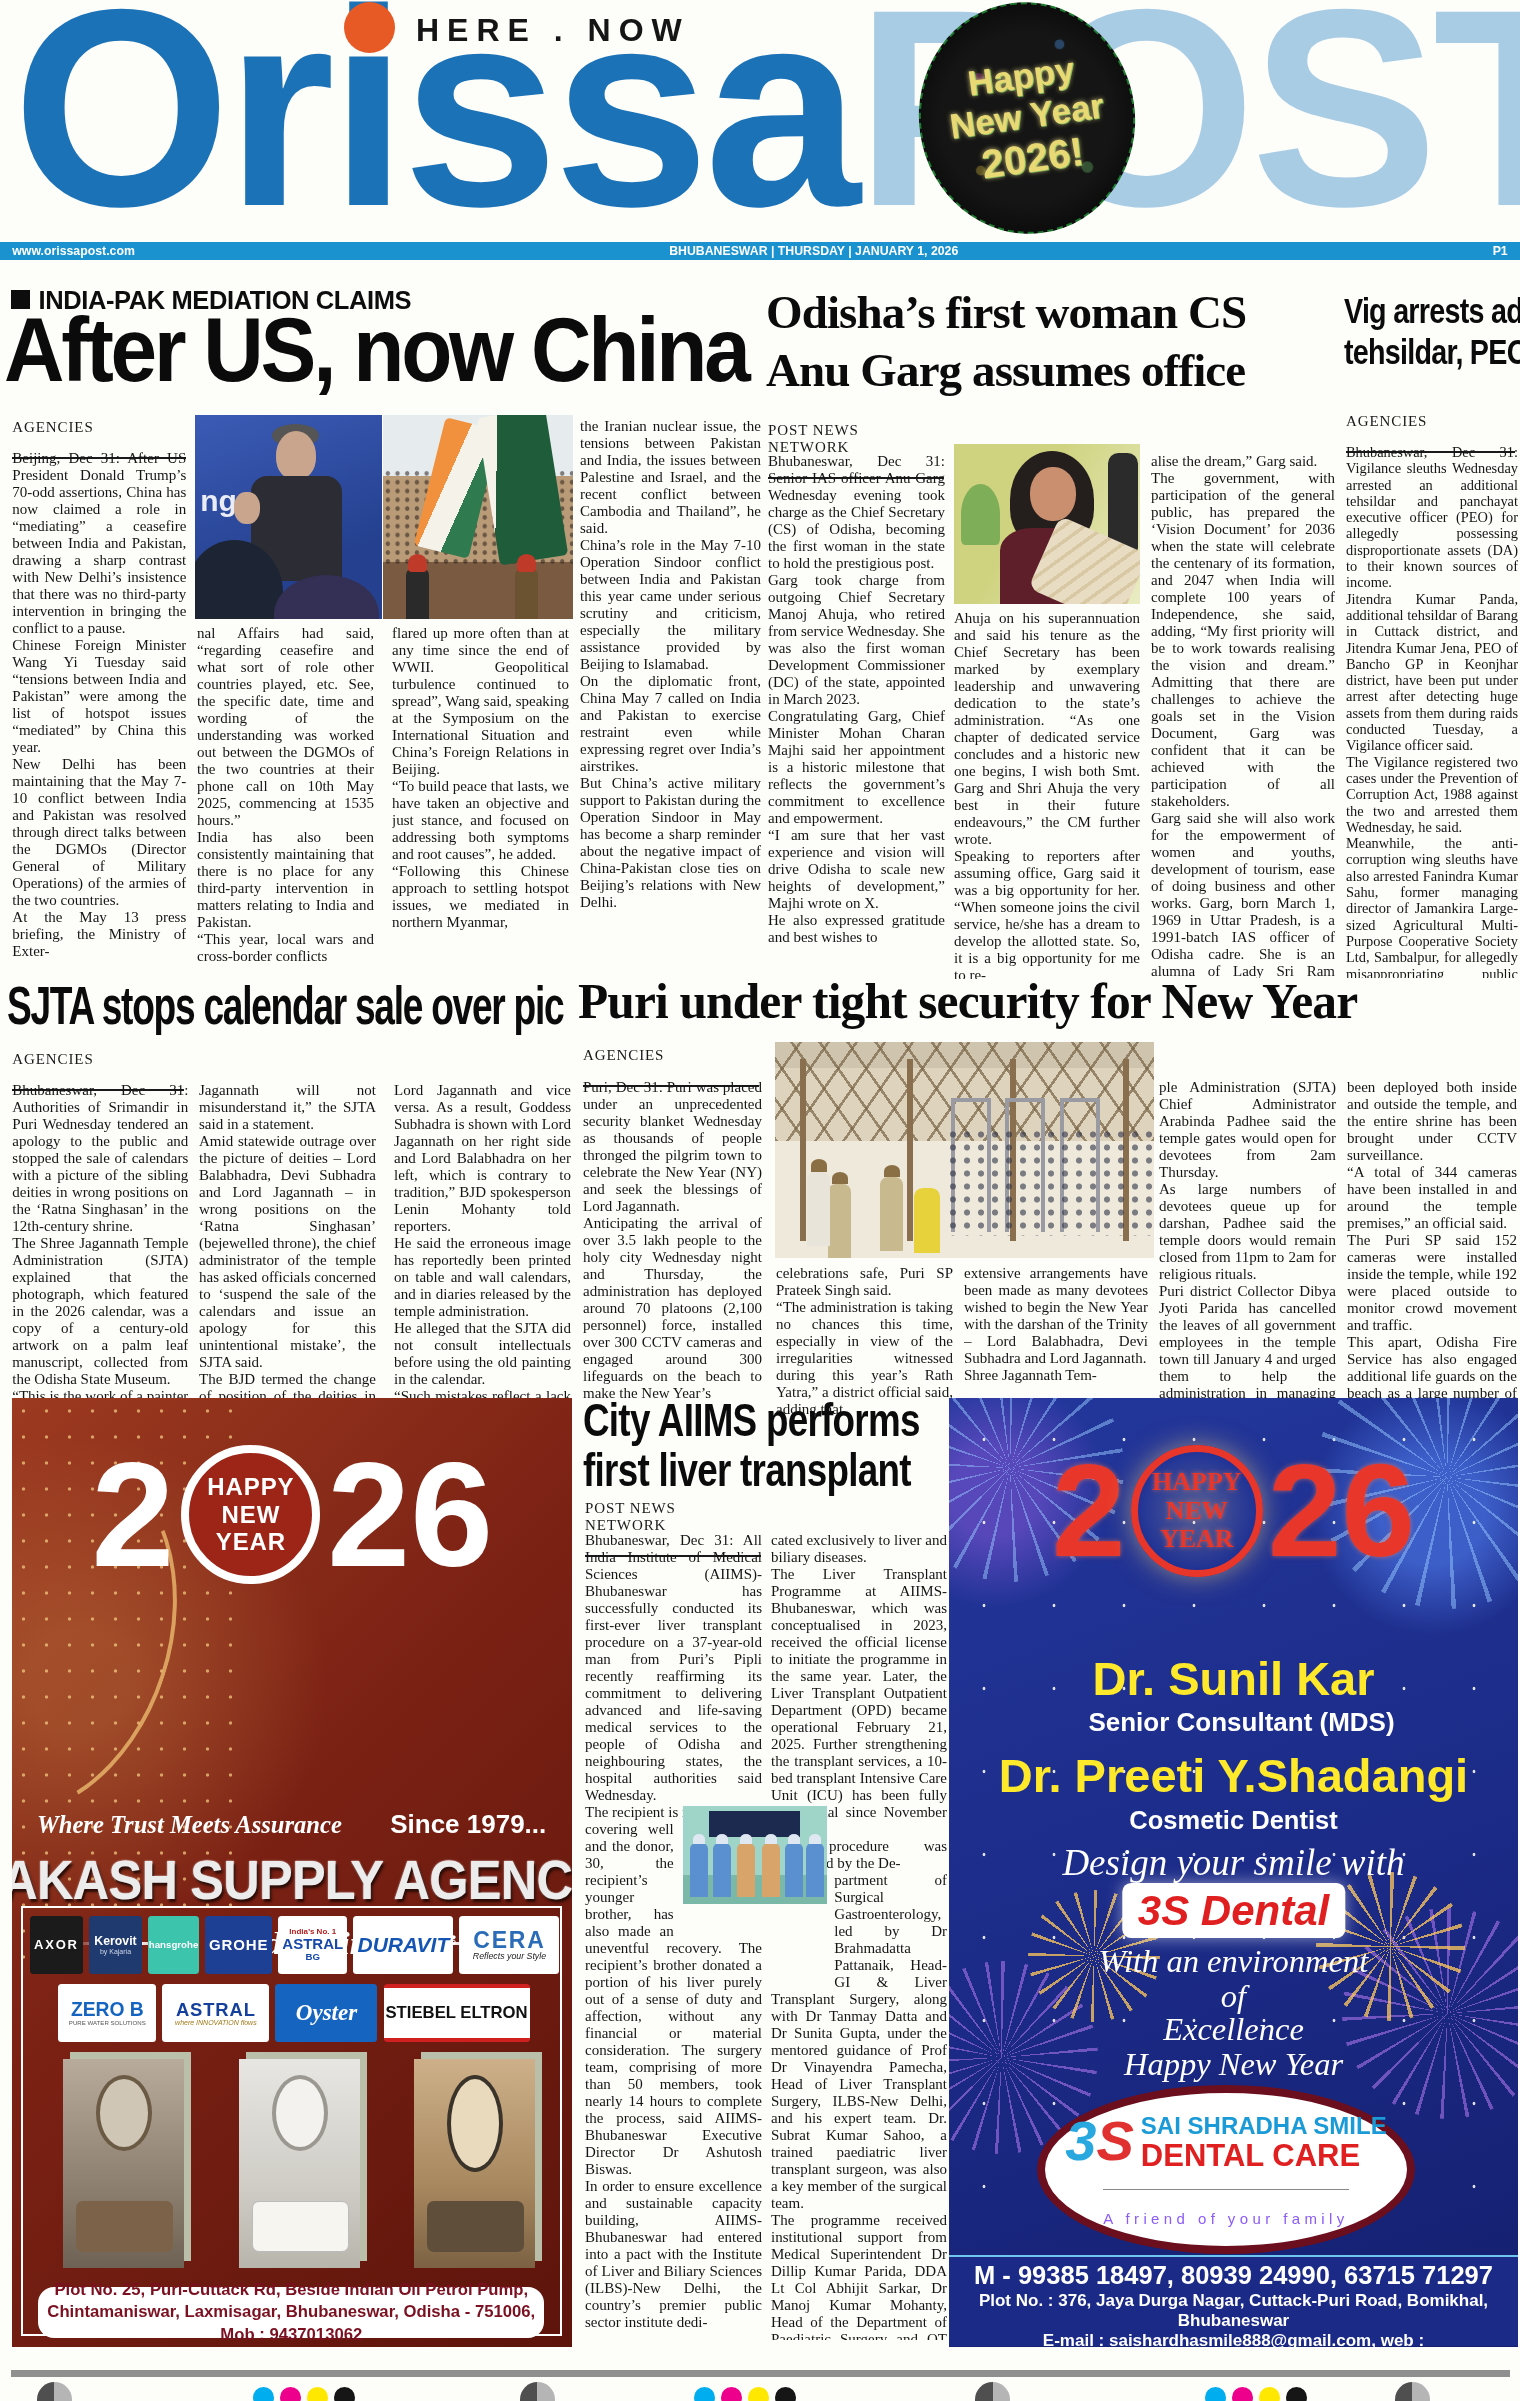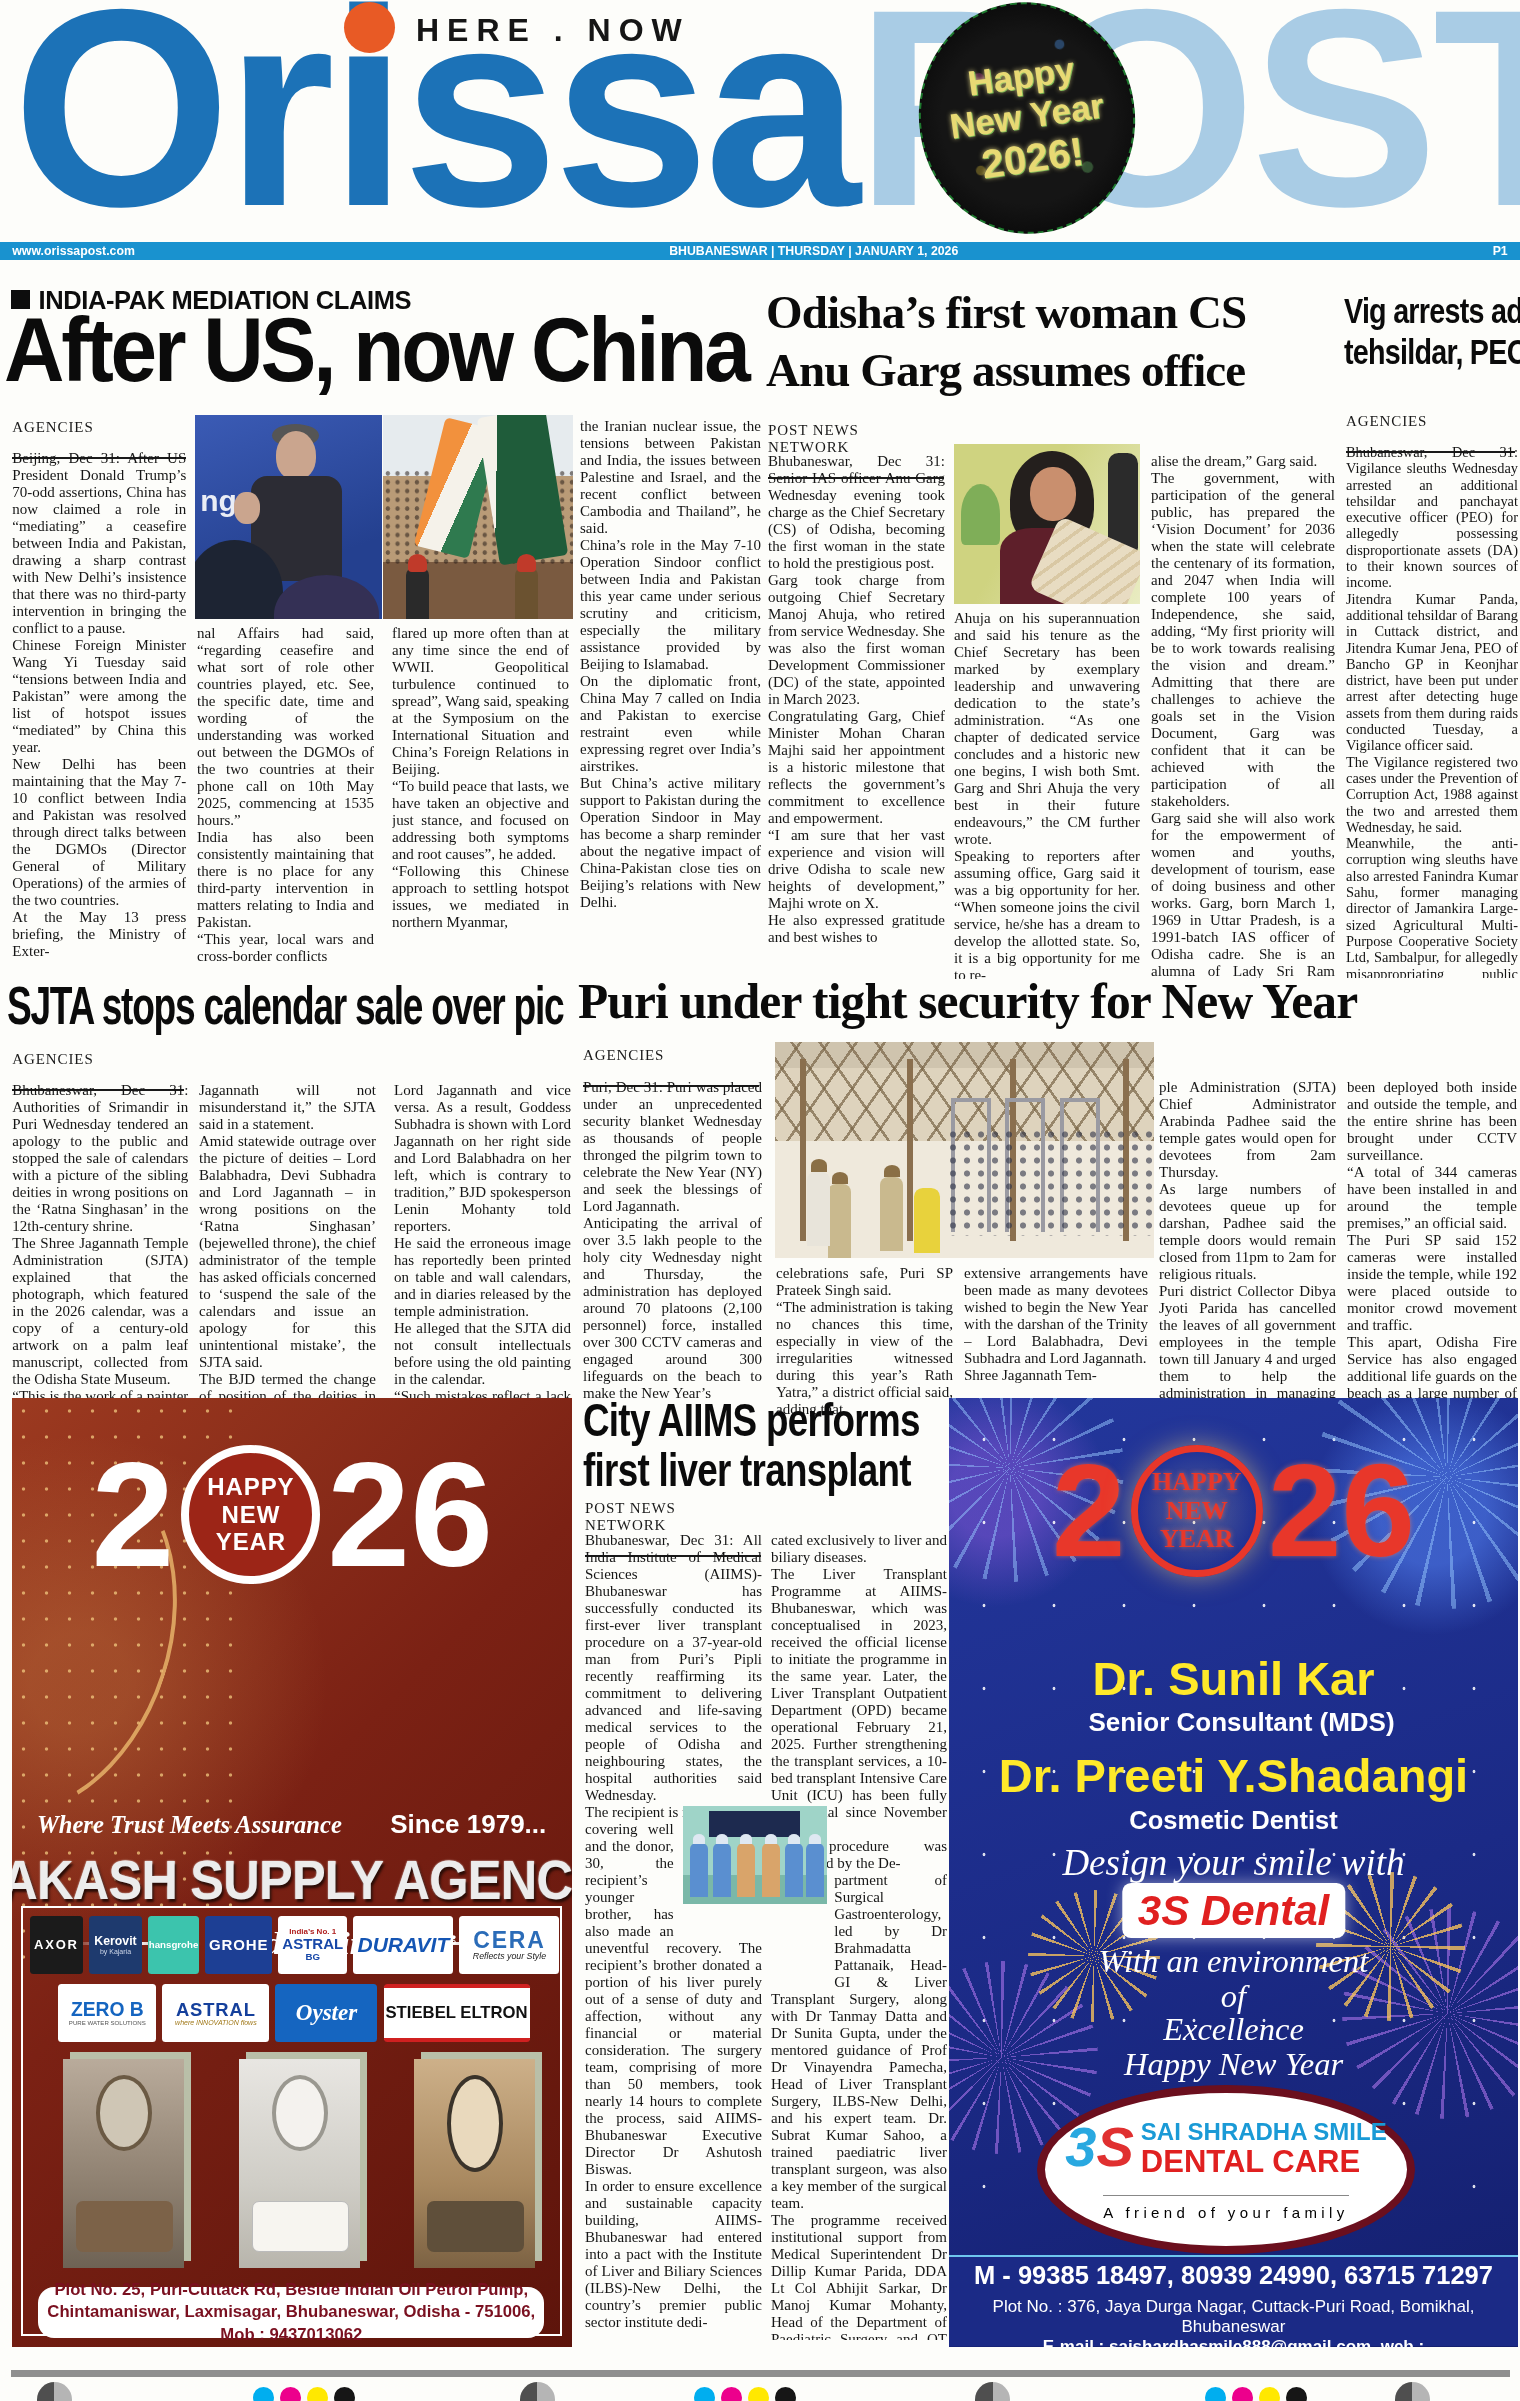--- a/index.html
+++ b/index.html
@@ -161,24 +161,24 @@
       font:bold italic 42px "Liberation Sans",sans-serif; color:#e02020; box-shadow:0 0 16px rgba(255,255,255,.5); }
   .dent-env { position:absolute; width:100%; text-align:center; font:italic 32.5px "Liberation Serif",serif; color:#fff; }
   .de1 { top:545px;font-style:italic; } .de2 { top:580px; } .de3 { top:613px; } .de4 { top:648px; }
   .dent-oval { position:absolute; left:88px; top:687px; width:378px; height:169px; background:#fff; border:8.8px solid #6b0f1e; border-radius:50%;
       display:flex; flex-direction:column; align-items:center; justify-content:center; }
   .oval-row { display:flex; align-items:center; gap:7px; }
   .oval-3s { font:bold italic 56px/0.9 "Liberation Sans",sans-serif; }
   .oval-3s .c3 { color:#29a8e0; } .oval-3s .cS { color:#e03030; }
   .oval-n1 { color:#1a9ad6; font:bold 24px "Liberation Sans",sans-serif; }
   .oval-n2 { color:#e02020; font:bold 31px "Liberation Sans",sans-serif; line-height:1; }
-  .oval-tag { margin-top:18px; padding-top:8px; border-top:1.8px solid #888; color:#000000; font:15px "Liberation Sans",sans-serif; letter-spacing:4.4px; }
+  .oval-tag { margin-top:18px; padding-top:20px; border-top:1.8px solid #888; color:#8b5cf6; font:15px "Liberation Sans",sans-serif; letter-spacing:4.4px; }
   .dent-strip { position:absolute; left:0; top:857px; width:100%; height:91px; background:#1b2a86; border-top:2.6px solid #6ec6ee; text-align:center; font-family:"Liberation Sans",sans-serif; }
   .ds-phone { margin-top:3.5px; font-weight:bold; font-size:25.5px; }
-  .ds-addr { font-weight:normal; font-size:17px; margin-top:7px; }
+  .ds-addr { font-weight:bold; font-size:17px; margin-top:1px; }
   .ds-mail { font-weight:bold; font-size:17px; margin-top:0.9px; }
 
   
   .press-bar { left:10.5px; top:2370px; width:1499px; height:7px; background:#8f8f8f; }
   .reg { top:2382px; width:35px; height:35px; border-radius:50%; background:linear-gradient(90deg,#4f4f4f 50%, #b5b5b5 50%); }
   .cmyk { top:2387px; display:flex; gap:6.1px; }
   .cmyk i { width:21px; height:21px; border-radius:50%; display:block; }
   .c-c { background:#00aeef; } .c-m { background:#ec008c; } .c-y { background:#ffe800; } .c-k { background:#161616; }
 </style>
 </head>

